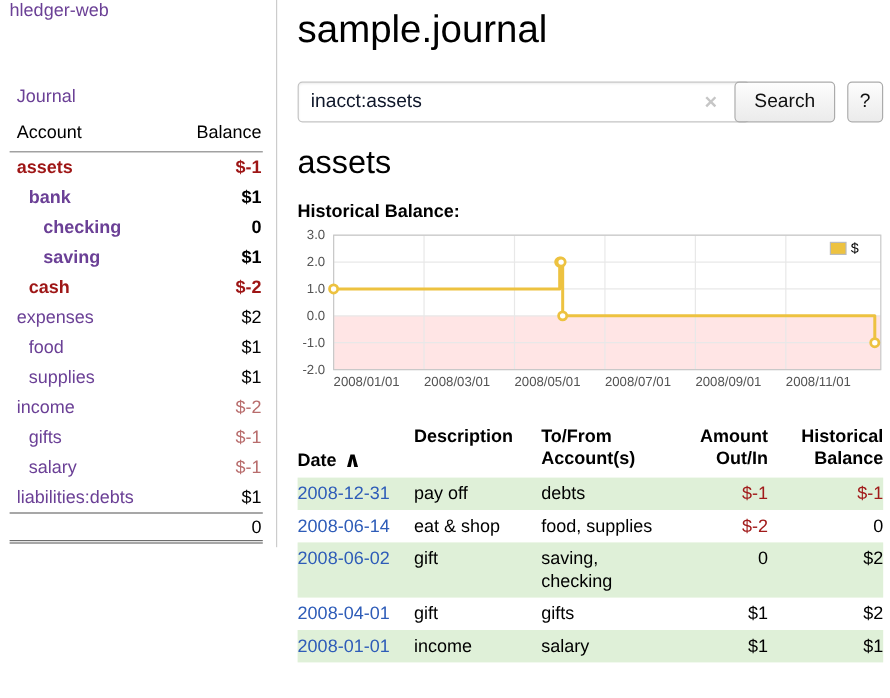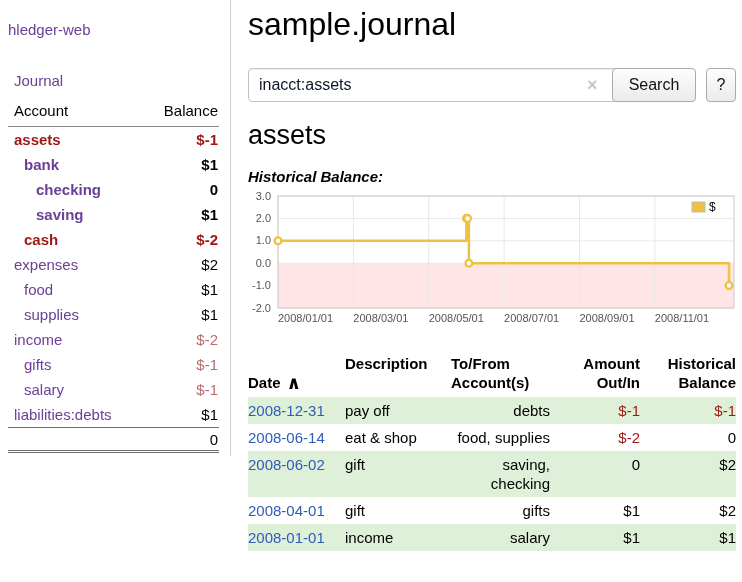--- a/index.html
+++ b/index.html
@@ -5,21 +5,21 @@
   * { margin:0; padding:0; box-sizing:border-box; }
   html,body { background:#fff; }
   body {
     width:742px; height:582px; position:relative; overflow:hidden;
     font-family:"Liberation Sans","DejaVu Sans",sans-serif; color:#000;
   }
   a { cursor:pointer; }
 
   
   .sidebar { position:absolute; left:0; top:0; width:231px; height:456px; border-right:1px solid #ccc; }
-  .brand { position:absolute; left:8px; top:21px; font-size:15px; color:#6b4096; text-decoration:none; }
+  .brand { position:absolute; left:8px; top:0; font-size:15px; color:#6b4096; text-decoration:none; }
   .journal-link { position:absolute; left:14px; top:72px; font-size:15px; color:#6b4096; text-decoration:none; }
   .acct-table { position:absolute; left:8px; top:100px; width:211px; }
   .acct-head { display:flex; justify-content:space-between; font-size:15px; padding:2px 1px 7px 6px; border-bottom:1px solid #8a8a8a; }
   .arow { display:flex; justify-content:space-between; align-items:center; height:25px; font-size:15px; }
   .aname { color:#6b4096; text-decoration:none; white-space:nowrap; }
   .i0 { margin-left:6px; } .i1 { margin-left:16px; } .i2 { margin-left:28px; }
   .abal { text-align:right; padding-right:1px; }
   .bold { font-weight:700; }
   .cneg { color:#9e1616 !important; }
   .cnegl { color:#b86c6c !important; }
@@ -33,33 +33,33 @@
   .search-input { position:absolute; left:0; top:0; width:377px; height:34px; border:1px solid #c3c3c3; border-radius:4px;
                   font-size:16px; color:#0f172a; padding:0 28px 0 10px; outline:none;
                   box-shadow:inset 0 1px 2px rgba(0,0,0,0.07); font-family:inherit; }
   .clear-icon { position:absolute; left:339px; top:6px; font-size:18px; font-weight:700; color:#c6c6c6; line-height:22px; }
   .btn { position:absolute; top:0; height:34px; border:1px solid #ababab; border-radius:4px;
          background:linear-gradient(#fdfdfd,#ebebeb); font-size:16px; color:#111; font-family:inherit;
          text-align:center; cursor:pointer; }
   .search-btn { left:364px; width:84px; }
   .help-btn { left:458px; width:30px; }
   .account-heading { position:absolute; left:0; top:120px; font-size:27px; font-weight:400; }
-  .chart-title { position:absolute; left:0; top:168px; font-size:15px; font-weight:700;font-style:italic; }
+  .chart-title { position:absolute; left:0; top:168px; font-size:15px; font-weight:700; }
   .chart-wrap { position:absolute; left:0; top:190px; width:488px; height:144px; }
   .tick { font-size:11px; fill:#545454; font-family:"Liberation Sans","DejaVu Sans",sans-serif; }
   .legend { font-size:12px; fill:#000; font-family:"Liberation Sans","DejaVu Sans",sans-serif; }
 
   
   .register { position:absolute; left:0; top:354px; width:488px; font-size:15px; }
   .reg-head, .reg-row { display:grid; grid-template-columns:97px 106px 107px 82px 96px; }
   .rh { font-weight:700; white-space:pre-line; line-height:19px; padding-bottom:5px; }
   .right { text-align:right; }
   .sort-caret { font-size:18px; font-weight:700; margin-left:6px; position:relative; top:1px; }
   .reg-row > div, .reg-row > a { padding:4px 0; line-height:19px; }
-  .reg-row .accts { padding-right:8px;text-align:right; }
+  .reg-row .accts { padding-right:8px; }
   .green { background:#dff0d8; }
   .date-link { color:#2e5cb8; text-decoration:none; }
   .tneg { color:#a11a1a; }
 </style>
 </head>
 <body>
 
 <div class="sidebar">
   <a class="brand">hledger-web</a>
   <a class="journal-link">Journal</a>

